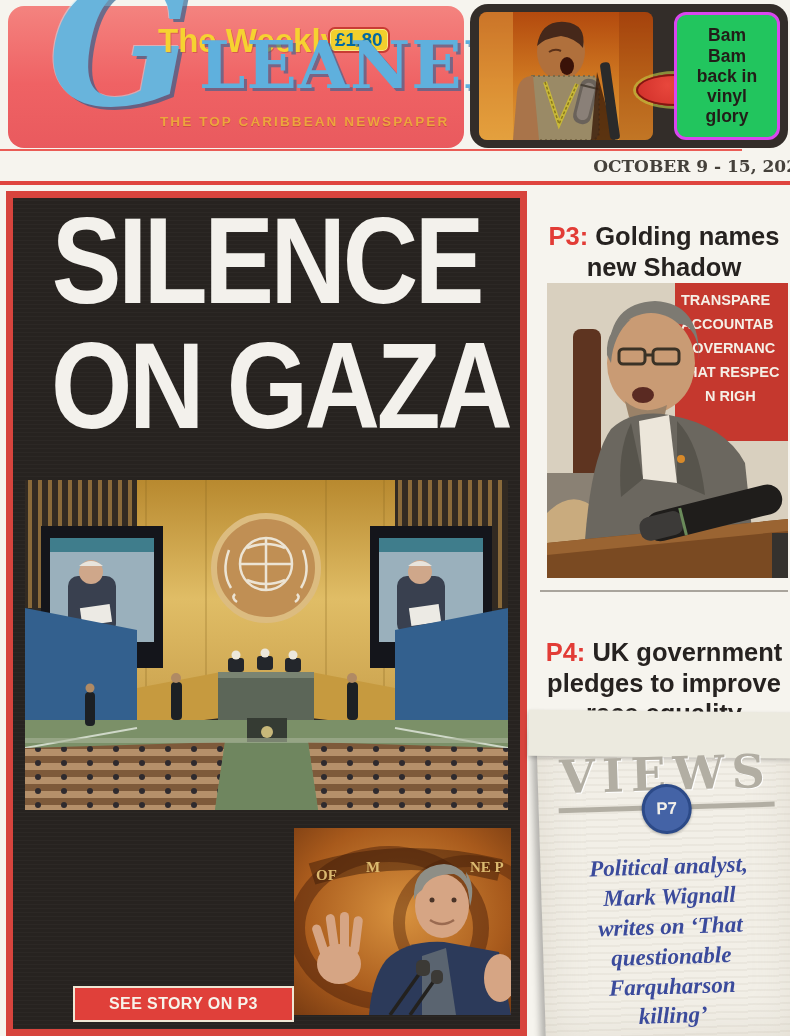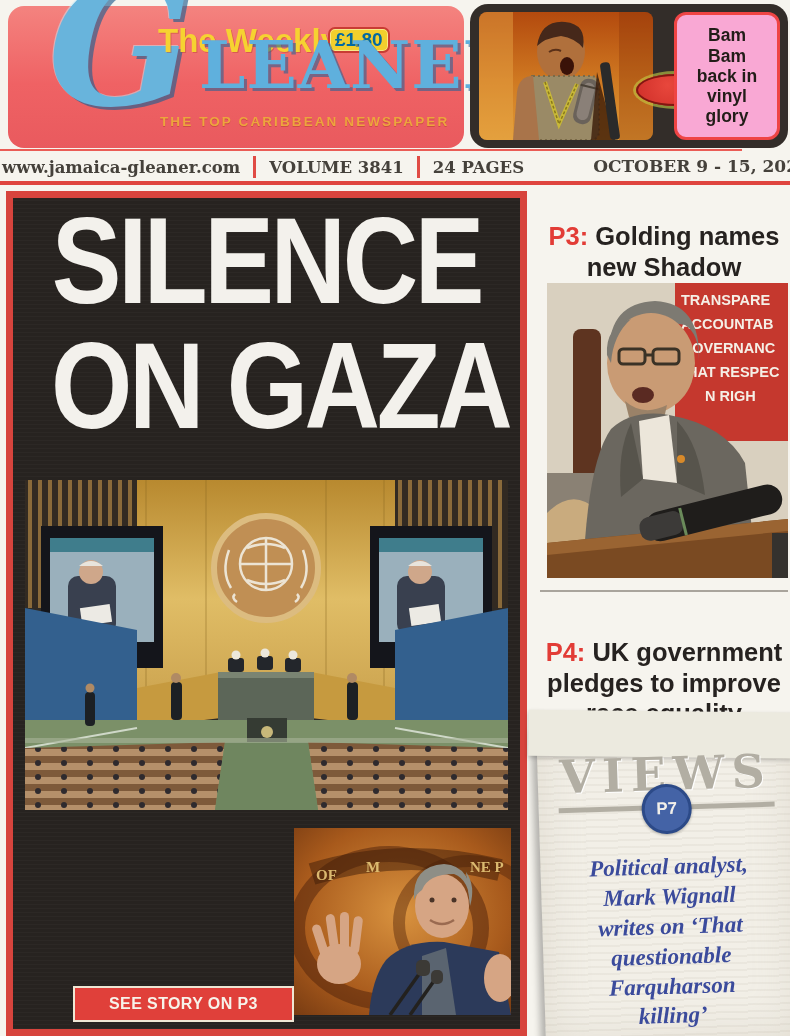--- a/index.html
+++ b/index.html
@@ -19,22 +19,22 @@
     box-shadow:inset 0 0 0 1px #f8e88a;}
   .leaner{position:absolute;left:146px;top:26px;font-family:"DejaVu Serif",serif;font-weight:bold;
     font-size:66px;line-height:1;color:#5fb0dd;letter-spacing:1px;
     text-shadow:3px 3px 0 rgba(42,98,150,.6);margin-left:45px;}
   .tagline{position:absolute;left:152px;top:108px;font-size:13.5px;font-weight:bold;
     letter-spacing:2.1px;color:#eda53d;text-shadow:0 1px 0 rgba(150,40,30,.35);}
 
   
   .teaser{position:absolute;left:470px;top:4px;width:318px;height:144px;background:#332d29;border-radius:18px;}
   .teaser-photo{position:absolute;left:9px;top:8px;width:174px;height:128px;border-radius:8px;overflow:hidden;}
-  .teaser-yellow{position:absolute;right:8px;top:8px;width:106px;height:128px;background:#f9a8d4;
-    border:3px solid #ef4444;border-radius:12px;box-sizing:border-box;display:flex;align-items:center;
+  .teaser-yellow{position:absolute;right:8px;top:8px;width:106px;height:128px;background:#22c55e;
+    border:3px solid #d946ef;border-radius:12px;box-sizing:border-box;display:flex;align-items:center;
     justify-content:center;text-align:center;font-weight:bold;font-size:17.5px;line-height:1.16;color:#221d18;
     padding:0 10px;}
   .p17-badge{position:absolute;left:166px;top:70px;width:44px;height:32px;border-radius:50%;
     background:radial-gradient(circle at 40% 35%,#e8473c,#c32320);color:#f2cf2d;display:flex;
     align-items:center;justify-content:center;font-weight:bold;font-size:16px;
     box-shadow:0 0 0 3px rgba(195,205,70,.6), inset 0 0 0 2px #801710;padding-left:35px;}
 
   
   .thin-rule{position:absolute;left:0;top:149px;width:742px;height:2px;background:#ea5c55;}
   .info-left{position:absolute;left:2px;top:156px;display:flex;align-items:center;
@@ -129,27 +129,20 @@
         </g>
         <path d="M118 60 L136 128 L112 128 Z" fill="#3a1a08" opacity=".8"></path>
         <rect x="126" y="50" width="10" height="78" rx="4" fill="#2a2a2a" transform="rotate(-8 131 89)"></rect>
       </svg>
     </div>
     <div class="p17-badge">P17</div>
     <div class="teaser-yellow">Bam Bam back in vinyl glory</div>
   </div>
 
   <div class="thin-rule"></div>
-  <div class="info-left">
-    <span>www.jamaica-gleaner.com</span>
-    <span class="info-sep"></span>
-    <span>VOLUME 3841</span>
-    <span class="info-sep"></span>
-    <span>24 PAGES</span>
-  </div>
   <div class="info-date">OCTOBER 9 - 15, 202</div>
   <div class="main-rule"></div>
 
   <div class="main-story">
     <div class="main-inner">
       <div class="headline">
         <div class="hline">SILENCE</div>
         <div class="hline">ON GAZA</div>
       </div>
 

